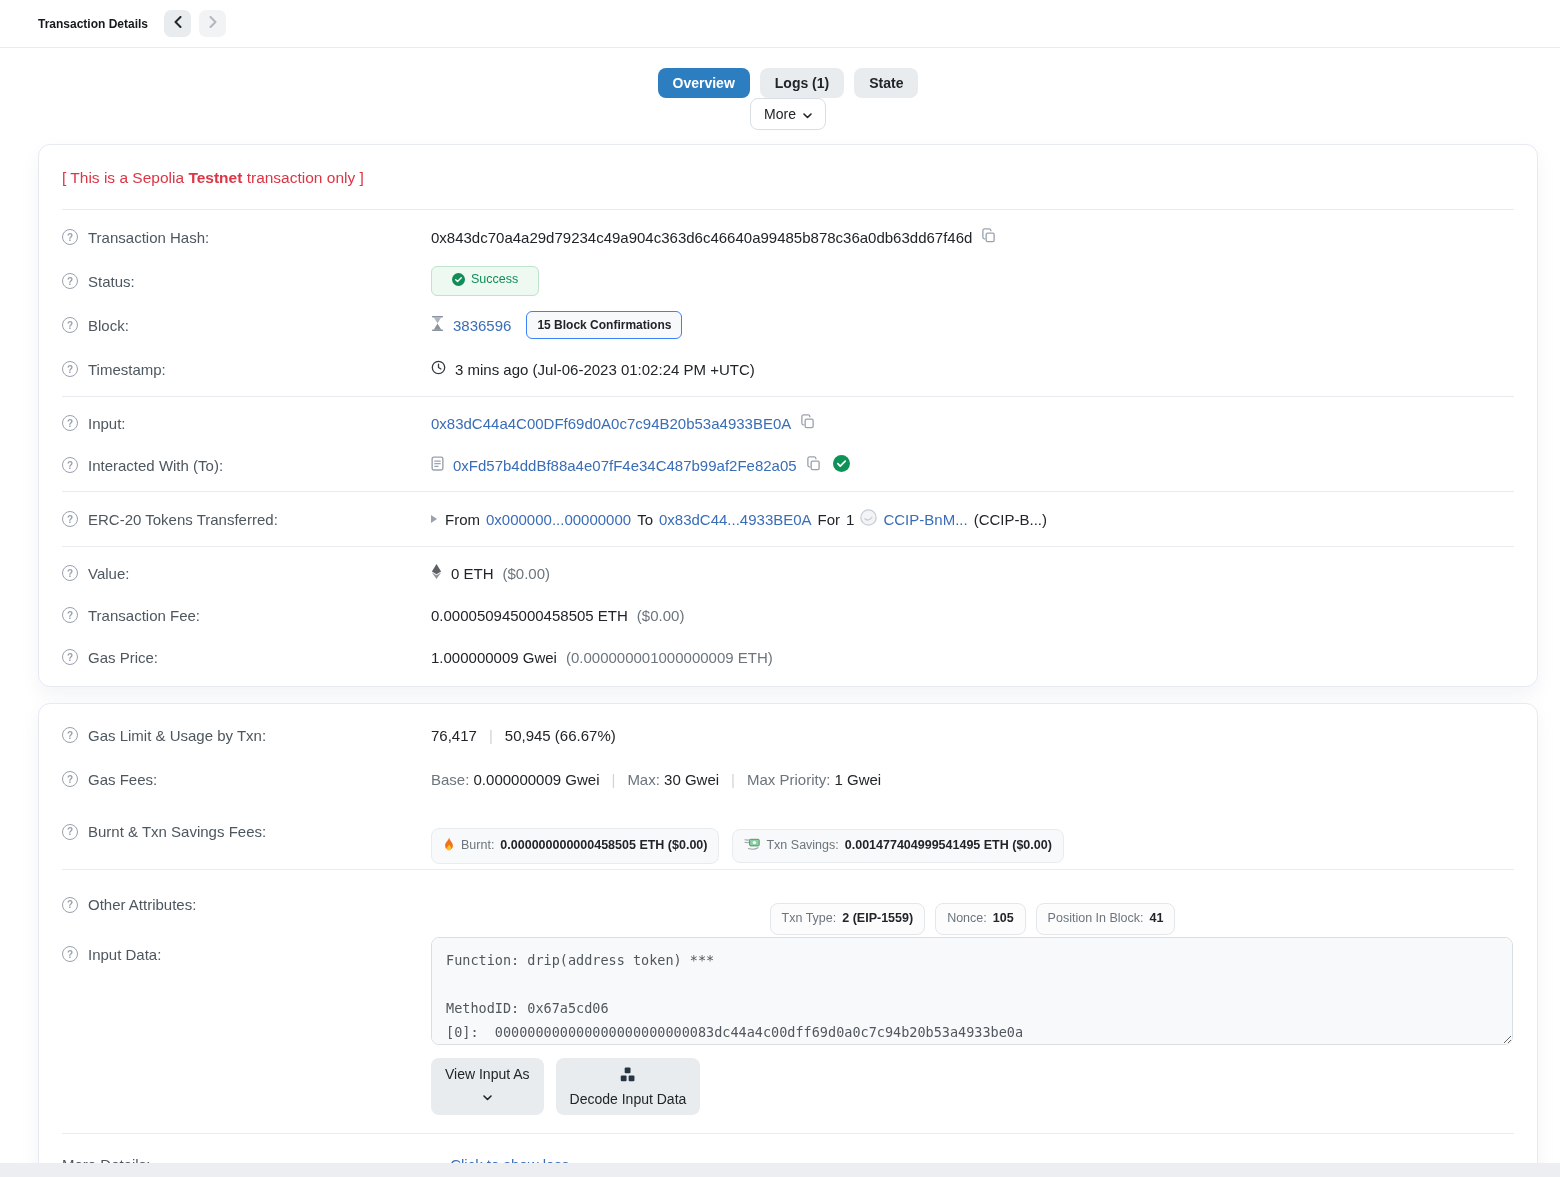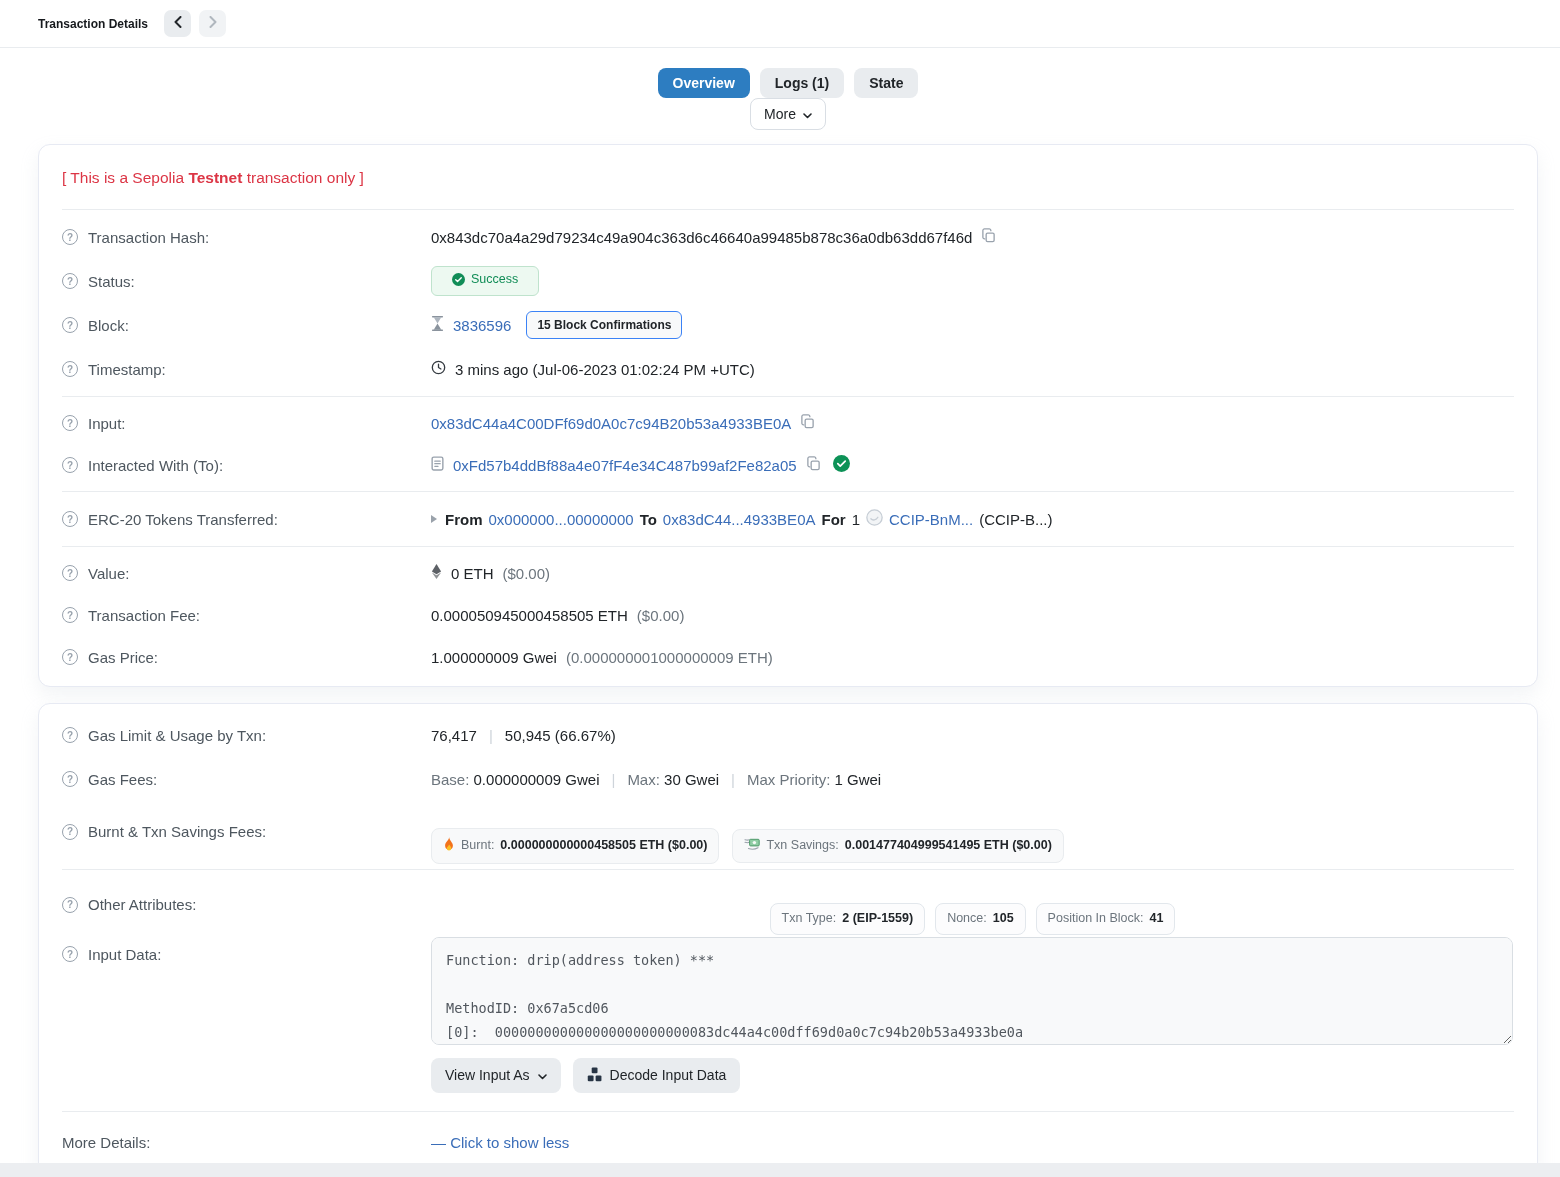--- a/index.html
+++ b/index.html
@@ -89,35 +89,35 @@
   }
   .pill .pl { color: #6c757d; }
   .pill b { color: #212529; font-weight: 700; }
   .fee-badge { background: #f8f9fa; border-color: #e9ecef; }
 
   .tri-icon {
     width: 0; height: 0; flex: none;
     border-left: 6px solid #9aa2ab; border-top: 4.5px solid transparent; border-bottom: 4.5px solid transparent;
     margin-right: 2px;
   }
-  .b600 { font-weight: 700; }
+  .b600 { font-weight: 400; }
 
   
   .input-box {
     width: 1082px; height: 108px; resize: vertical;
     background: #f8f9fa; border: 1px solid #d9dee3; border-radius: 8px;
     font-family: "DejaVu Sans Mono", monospace; font-size: 13.5px; line-height: 24px;
     color: #51575e; padding: 10px 14px; white-space: pre; overflow: auto;
   }
   .input-actions { display: flex; gap: 12px; margin: 10px 0 4px; }
   .soft-btn {
     display: inline-flex; align-items: center; gap: 8px;
     background: #e9ecef; border: none; border-radius: 8px;
     font-family: inherit; font-size: 14px; font-weight: 500; color: #212529;
-    padding: 9px 14px; cursor: pointer; line-height: 1;
+    padding: 9px 14px; cursor: pointer; line-height: 1; flex-direction: column;
   }
 
   .footer-strip { position: absolute; left: 0; right: 0; bottom: 0; height: 14px; background: #eceef1; }
 </style>
 </head>
 <body>
 
 <div class="page">
   <div class="header-row">
     <div class="page-title">Transaction Details</div>

